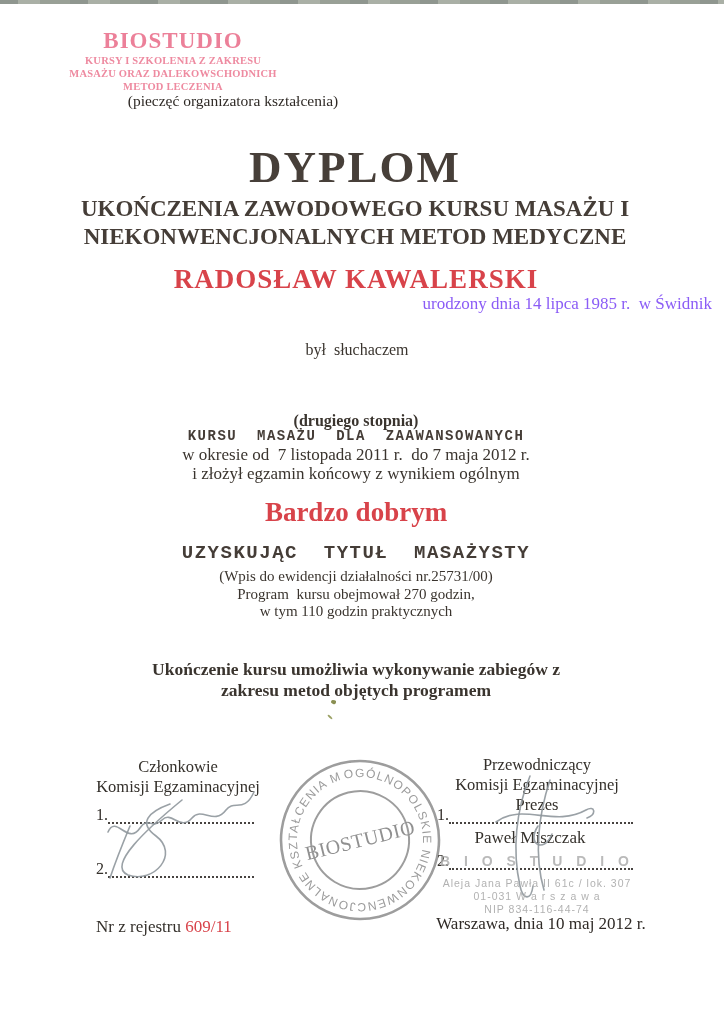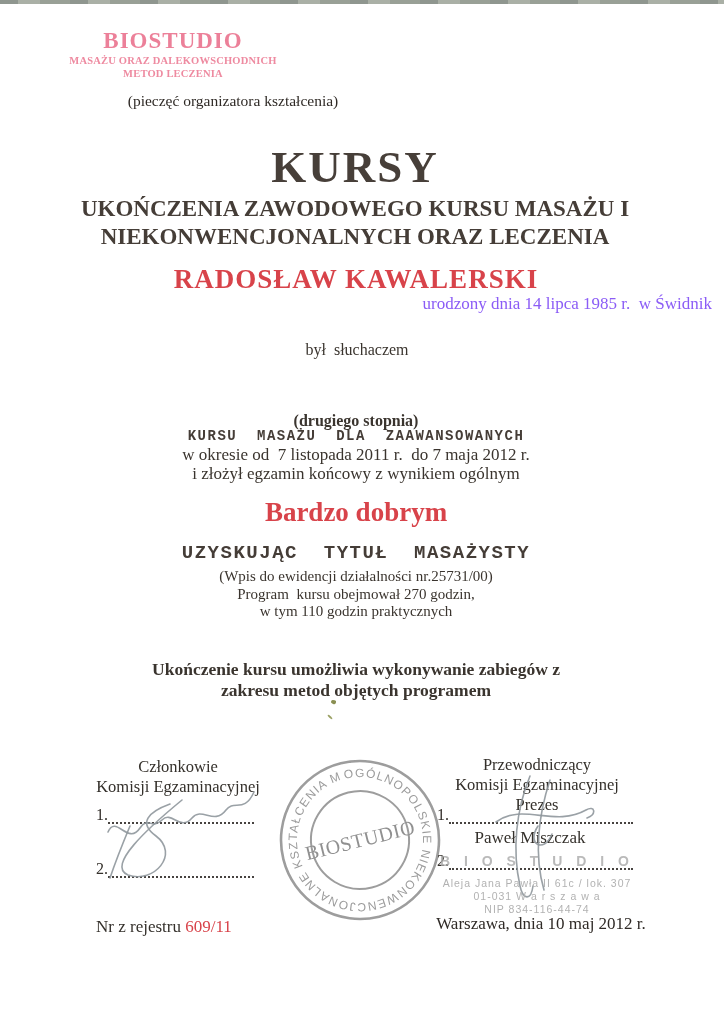--- a/index.html
+++ b/index.html
@@ -87,28 +87,29 @@
   .registry-number { color: #d8434a; }
   .place-date { left: 428px; top: 914px; width: 226px; text-align: center; font-size: 17px; color: #2f2a26; }
 </style>
 </head>
 <body>
 
 <div class="abs scan-edge"></div>
 
 <div class="abs org-stamp">
   <div class="org-brand">BIOSTUDIO</div>
+  <div class="org-line">KURSY I SZKOLENIA Z ZAKRESU</div>
   <div class="org-line">MASAŻU ORAZ DALEKOWSCHODNICH</div>
   <div class="org-line">METOD LECZENIA</div>
 </div>
 <div class="abs org-caption">(pieczęć organizatora kształcenia)</div>
 
-<div class="abs center title">KURSY</div>
+<div class="abs center title">DYPLOM</div>
 <div class="abs center subtitle1">UKOŃCZENIA ZAWODOWEGO KURSU MASAŻU I</div>
-<div class="abs center subtitle2">NIEKONWENCJONALNYCH ORAZ LECZENIA</div>
+<div class="abs center subtitle2">NIEKONWENCJONALNYCH METOD MEDYCZNE</div>
 
 <div class="abs center recipient-name">RADOSŁAW KAWALERSKI</div>
 <div class="abs center born-line pre">urodzony dnia 14 lipca 1985 r.  w Świdnik</div>
 <div class="abs center was-line pre">był  słuchaczem</div>
 
 <div class="abs center course-title pre">KURSU  MASAŻU  DLA  ZAAWANSOWANYCH</div>
 <div class="abs center course-level">(drugiego stopnia)</div>
 <div class="abs center course-period pre">w okresie od  7 listopada 2011 r.  do 7 maja 2012 r.</div>
 <div class="abs center course-exam">i złożył egzamin końcowy z wynikiem ogólnym</div>
 <div class="abs center grade">Bardzo dobrym</div>

